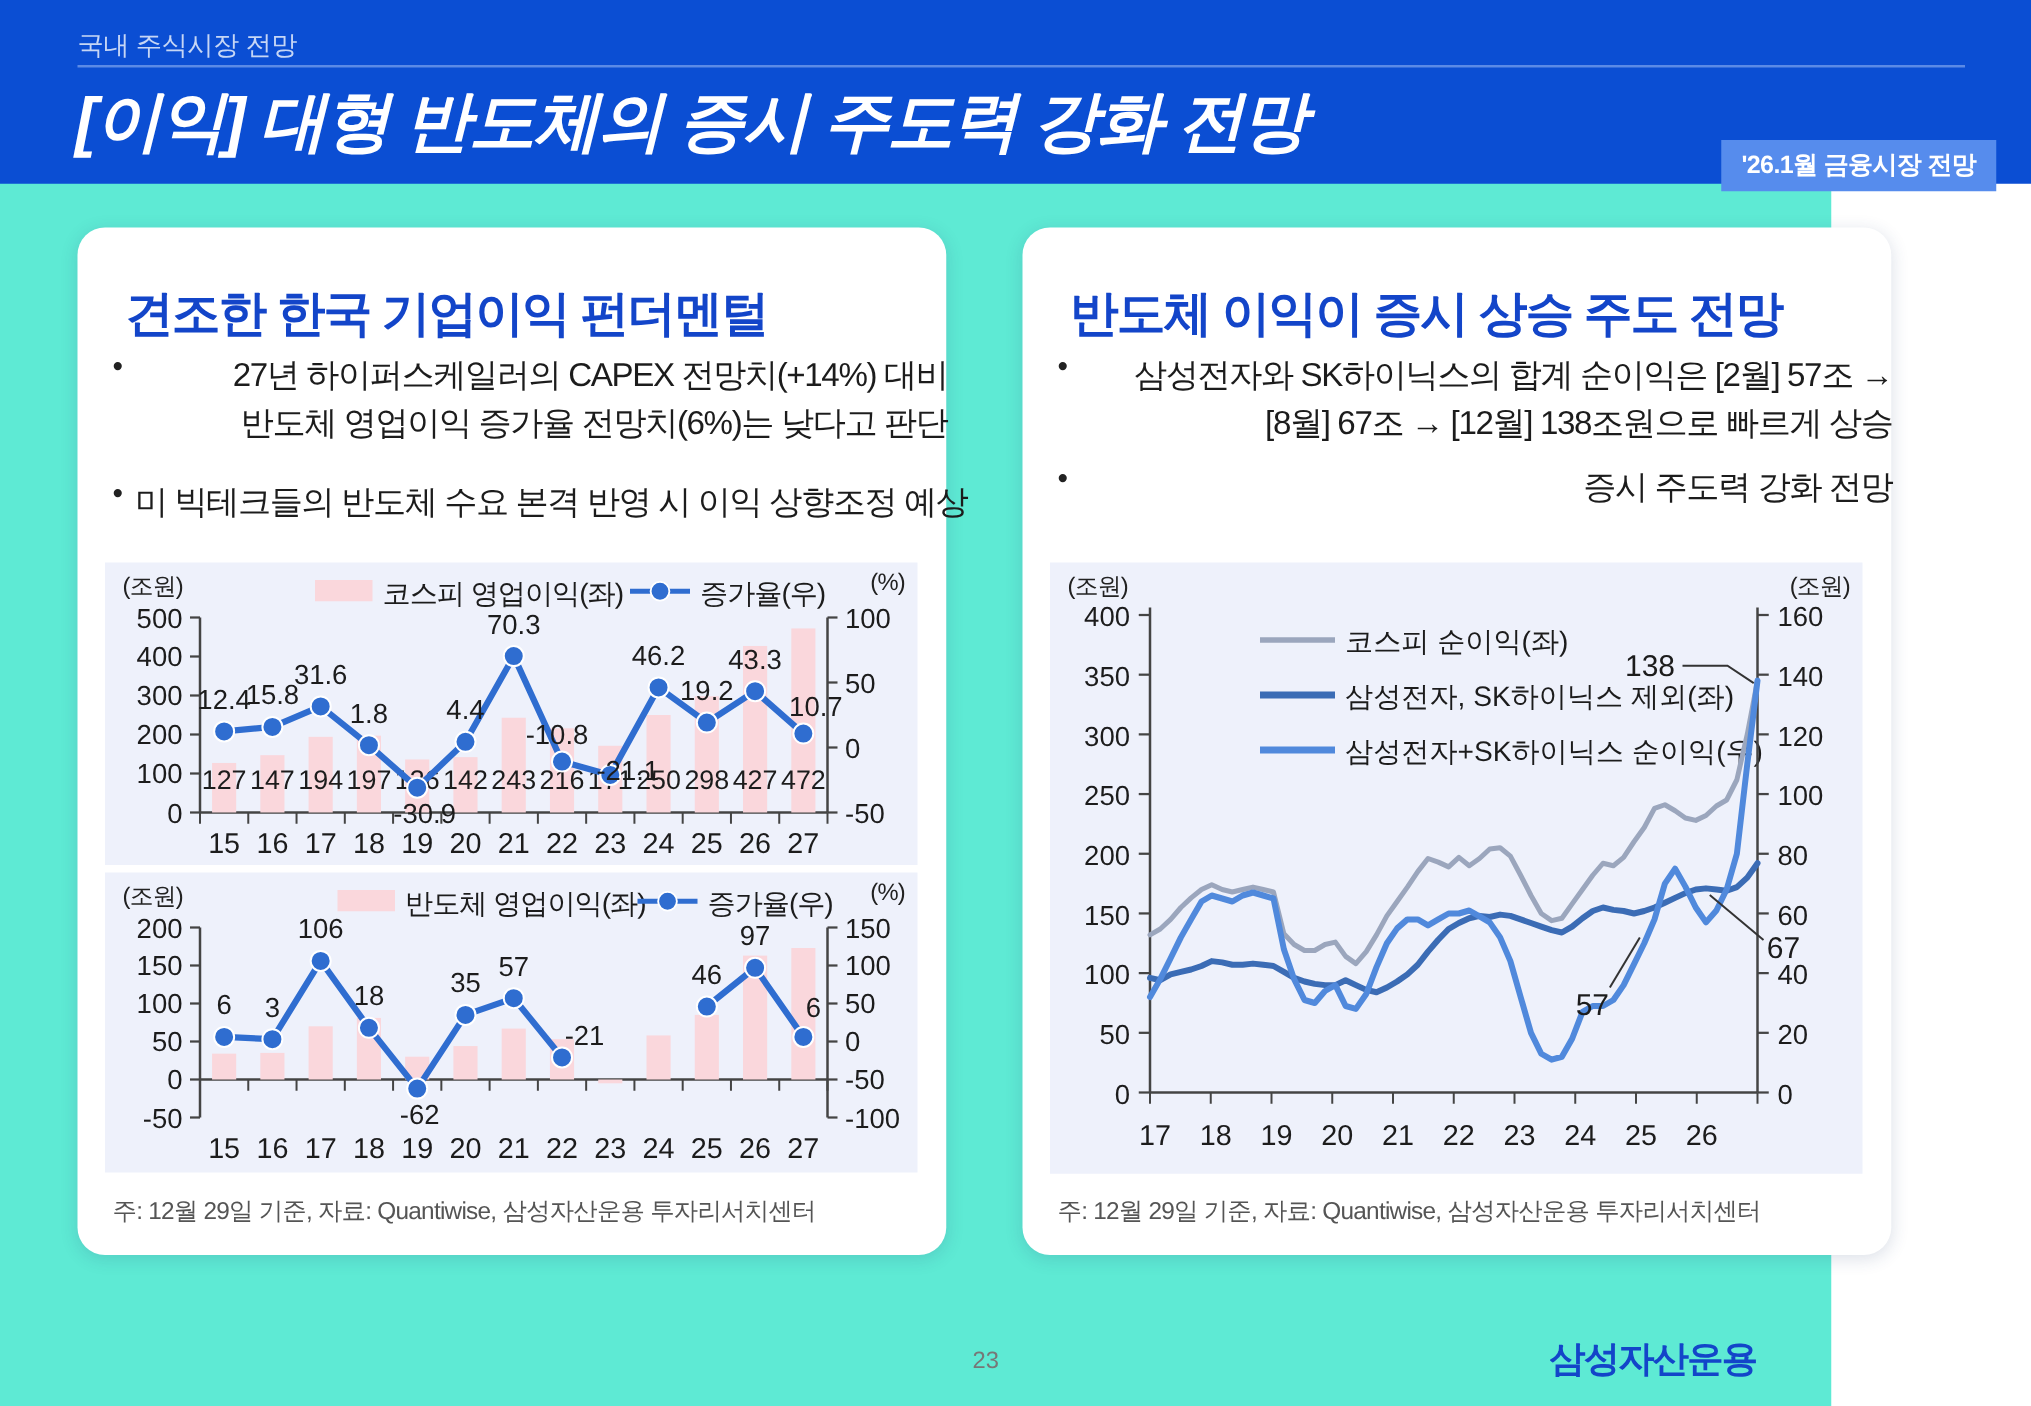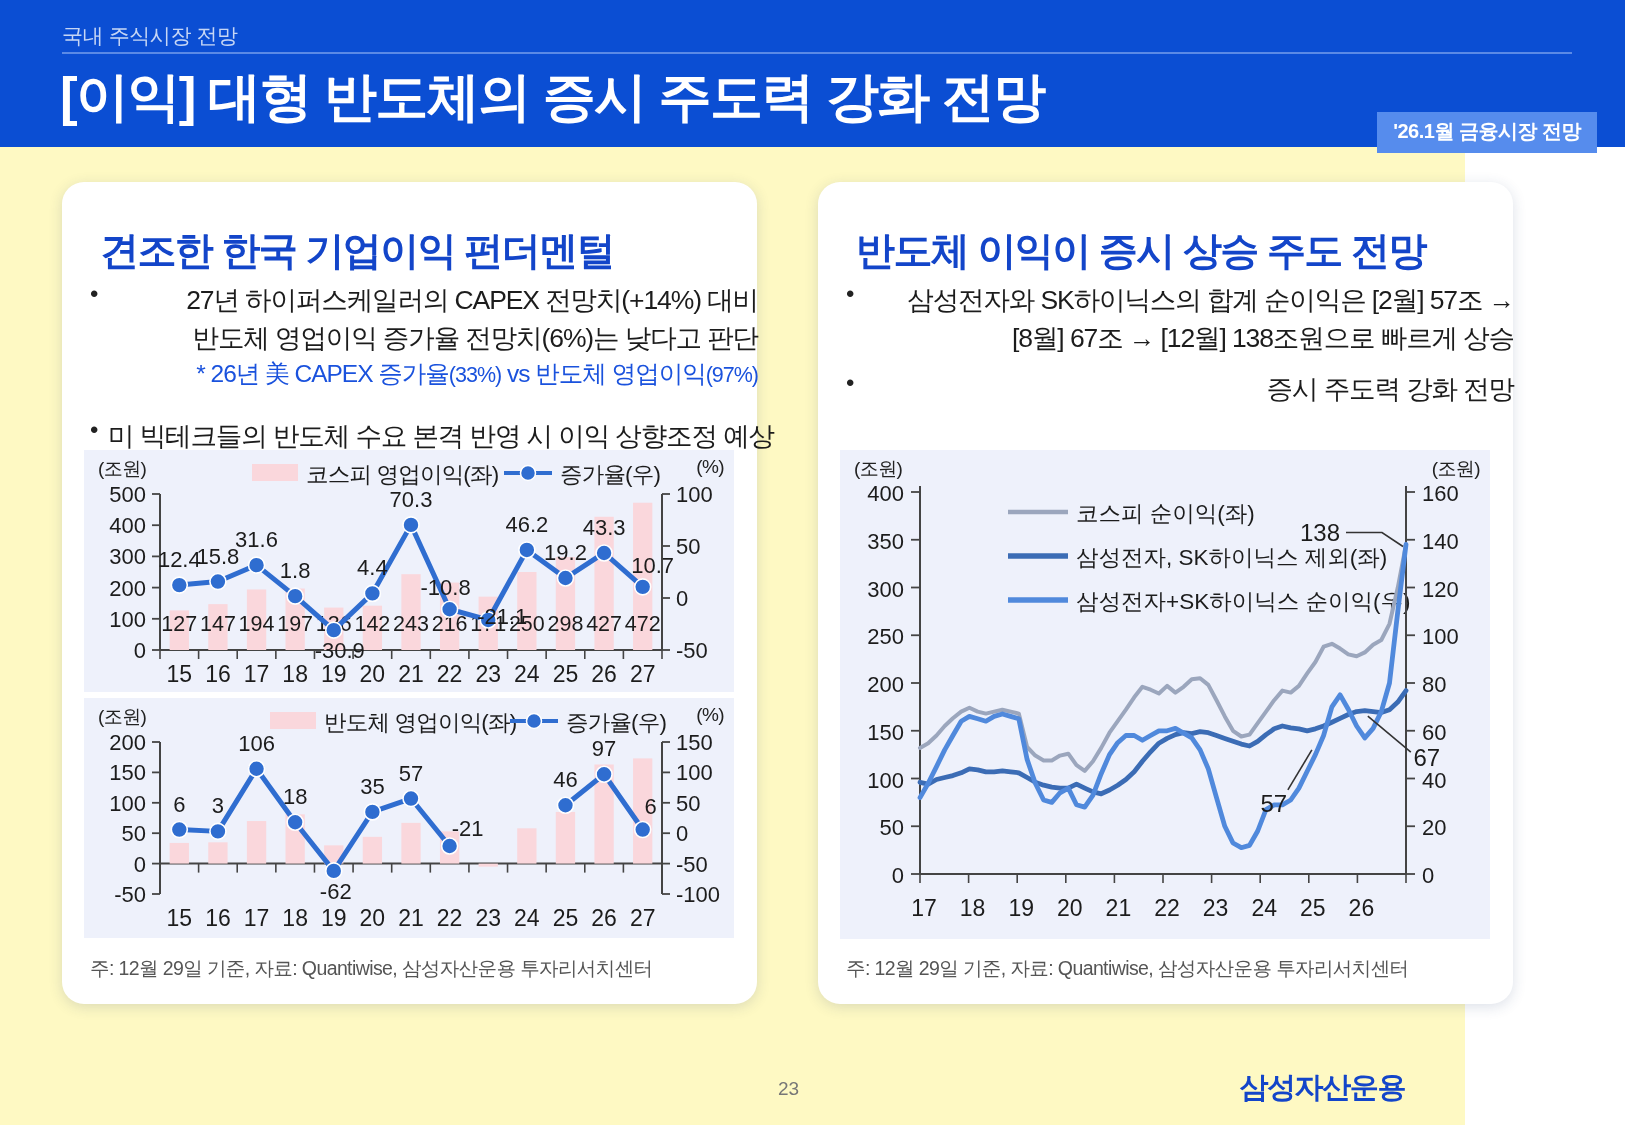--- a/index.html
+++ b/index.html
@@ -2,39 +2,39 @@
 <html><head>
 <meta charset="utf-8">
 <style>
   * { box-sizing: border-box; margin: 0; padding: 0; }
   html, body {
     width: 1625px; height: 1125px;
     font-family: "Liberation Sans", sans-serif;
     background: #ffffff;
     overflow: hidden;
   }
-  #slide { position: relative; width: 1465px; height: 1125px; background: #fef9c3; }
+  #slide { position: relative; width: 1465px; height: 1125px; background: #5eead4; }
 
   
   .header {
     position: absolute; left: 0; top: 0; width: 1625px; height: 147px;
     background: #0b4ed3;
   }
   .header-eyebrow {
     position: absolute; left: 62px; top: 22px;
     font-size: 21px; color: #c6d6f5; letter-spacing: -0.4px;
   }
   .header-rule {
     position: absolute; left: 62px; top: 52px; width: 1510px; height: 2px;
     background: #5b8ae6;
   }
   .header-title {
     position: absolute; left: 60px; top: 62px;
     font-size: 53px; font-weight: bold; color: #ffffff;
-    letter-spacing: -1.6px; white-space: nowrap;
+    letter-spacing: -1.6px; white-space: nowrap; font-style: italic;
   }
   .header-badge {
     position: absolute; right: 28px; top: 112px;
     background: #568ced; color: #fff;
     font-size: 20px; font-weight: bold;
     padding: 6px 16px 8px 16px; letter-spacing: -0.5px;
   }
 
   
   .panel {
@@ -103,21 +103,20 @@
     <div class="header-badge">'26.1월 금융시장 전망</div>
   </div>
 
   <div class="panel panel-left">
     <div class="panel-title">견조한 한국 기업이익 펀더멘털</div>
 
     <div class="bullets">
       <div class="bullet">
         <div class="bullet-line">27년 하이퍼스케일러의 CAPEX 전망치(+14%) 대비</div>
         <div class="bullet-line">반도체 영업이익 증가율 전망치(6%)는 낮다고 판단</div>
-        <div class="sub-note"><span>* 26년 美 CAPEX 증가율</span><span class="sm">(33%)</span><span> vs 반도체 영업이익</span><span class="sm">(97%)</span></div>
       </div>
       <div class="bullet" style="margin-top:26px">
         <div class="bullet-line">미 빅테크들의 반도체 수요 본격 반영 시 이익 상향조정 예상</div>
       </div>
     </div>
 
     <div class="chartbox" id="c1" style="left:22px; top:268px; width:650px; height:242px;">
       <div class="axis-unit" style="left:14px; top:6px;">(조원)</div>
       <div class="axis-unit" style="right:10px; top:6px;">(%)</div>
       <div class="legend-swatch" style="left:168px; top:14px; width:46px; height:17px; background:#fad7dc;"></div>

